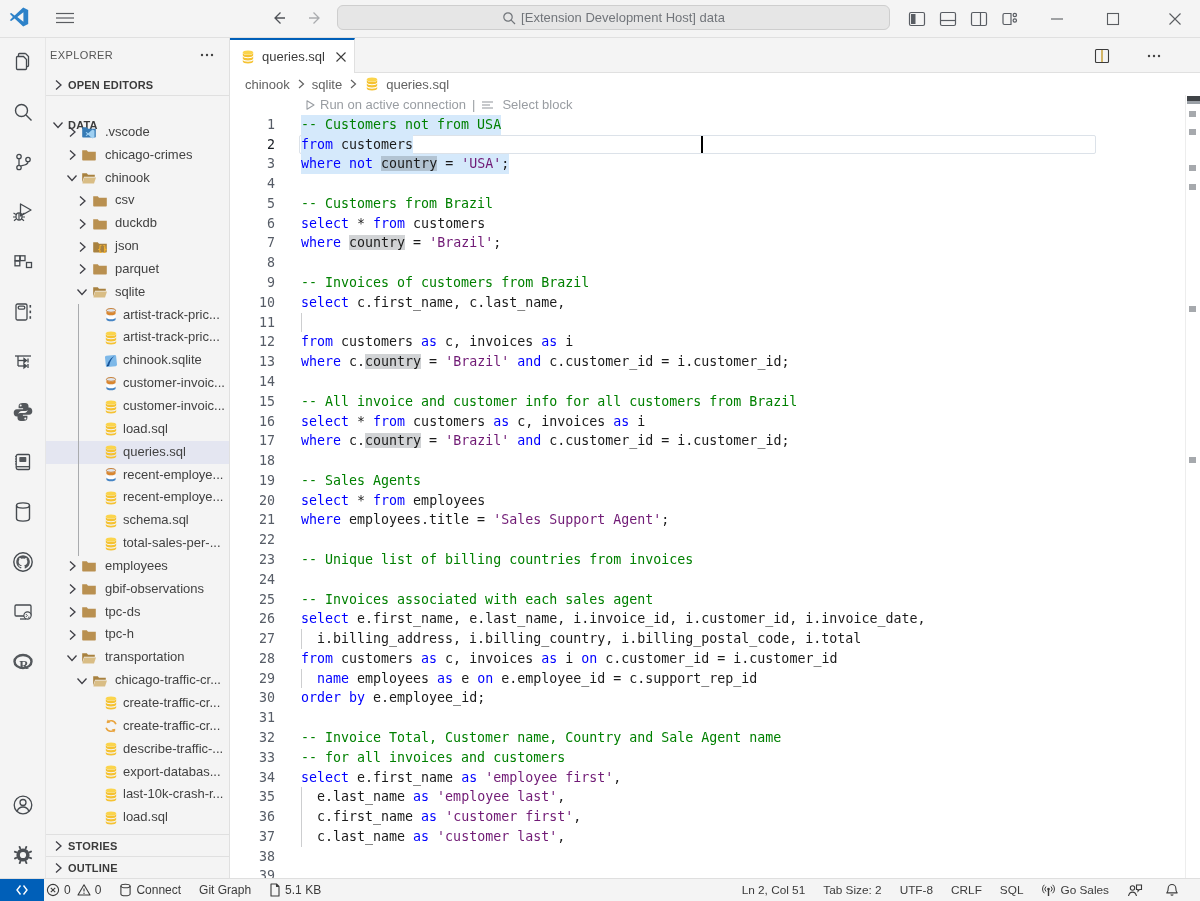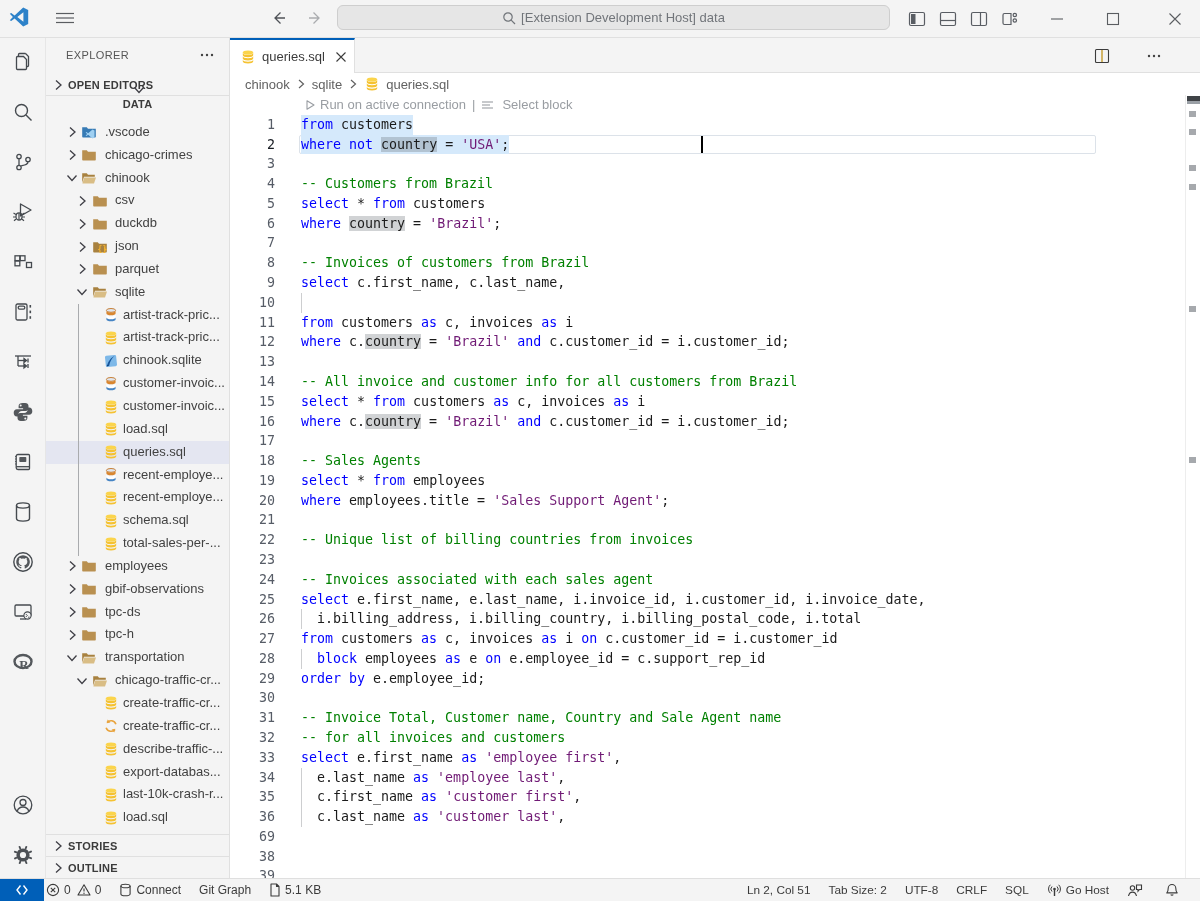--- a/index.html
+++ b/index.html
@@ -23,26 +23,26 @@
   #window-controls .tbtn:nth-child(3) { margin-left:16px; }
   #window-controls .tbtn { width:46px; height:38px; display:flex; align-items:center; justify-content:center; }
 
   
   #activitybar { position:absolute; left:0; top:38px; width:46px; height:840px; background:#f4f4f4; border-right:1px solid #e6e6e6; }
   .ab-item { position:absolute; left:0; width:45px; height:40px; display:flex; align-items:center; justify-content:center; color:#50555a; }
 
   
   #sidebar { position:absolute; left:46px; top:38px; width:184px; height:840px; background:#f4f4f4; border-right:1px solid #e0e0e0; overflow:hidden; }
   #sidebar-title { position:absolute; left:0; top:0; width:100%; height:37px; }
-  #sidebar-title .t { position:absolute; left:20px; top:11px; font-size:11px; letter-spacing:0.4px; color:#555; }
+  #sidebar-title .t { position:absolute; left:4px; top:11px; font-size:11px; letter-spacing:0.4px; color:#555; }
   #sidebar-title .more { position:absolute; right:14px; top:9px; color:#424242; }
   .sect { position:absolute; left:0; width:100%; height:22px; display:flex; align-items:center; font-size:11px; font-weight:bold; color:#3b3b3b; letter-spacing:0.2px; }
   .sect .chev { width:16px; height:16px; margin-left:4px; margin-right:2px; display:flex; align-items:center; justify-content:center; }
   #sect-open-editors { top:37px; border-bottom:1px solid #e0e0e0; height:21px; }
-  #sect-data { top:44px; height:23px;flex-direction:column; }
+  #sect-data { top:75px; height:23px; }
   #sect-stories { top:796px; border-top:1px solid #e0e0e0; }
   #sect-outline { top:818px; border-top:1px solid #e0e0e0; }
   #tree { position:absolute; left:0; top:83px; width:100%; }
   .trow { position:relative; width:100%; height:22.85px; display:flex; align-items:center; font-size:13px; color:#424242; white-space:nowrap; }
   .trow.selected { background:#e4e6f1; }
   .trow .twisty { position:absolute; width:16px; height:16px; top:3.4px; display:flex; align-items:center; justify-content:center; color:#3f3f46; }
   .trow .ficon { position:absolute; width:16px; height:16px; top:3.4px; }
   .trow .flabel { position:absolute; top:2.9px; }
   .lvl1 .twisty { left:18px; } .lvl1 .ficon { left:35px; } .lvl1 .flabel { left:59px; }
   .lvl2 .twisty { left:28px; } .lvl2 .ficon { left:46px; } .lvl2 .flabel { left:69px; }
@@ -886,36 +886,37 @@
         <div class="gl">27</div>
         <div class="gl">28</div>
         <div class="gl">29</div>
         <div class="gl">30</div>
         <div class="gl">31</div>
         <div class="gl">32</div>
         <div class="gl">33</div>
         <div class="gl">34</div>
         <div class="gl">35</div>
         <div class="gl">36</div>
-        <div class="gl">69</div>
+        <div class="gl">37</div>
         <div class="gl">38</div>
         <div class="gl">39</div>
       </div>
     <div id="codepane">
       <div id="cur-line-box"></div>
       <div id="codelens"><svg width="12" height="12" viewBox="0 0 12 12">
             <path d="M3 1.8 L10 6 L3 10.2 Z" stroke="#999da2" stroke-width="1.1" fill="none" stroke-linejoin="round"></path>
           </svg><span>Run on active connection</span><span class="cl-sep">|</span><svg width="13" height="12" viewBox="0 0 13 12">
             <g stroke="#999da2" stroke-width="1.1">
               <line x1="1" y1="3" x2="12" y2="3"></line>
               <line x1="1" y1="6" x2="9" y2="6"></line>
               <line x1="1" y1="9" x2="12" y2="9"></line>
             </g>
           </svg><span style="margin-left:4px">Select block</span></div>
       <div id="codelines">
+          <div class="cl"><span class="stmt"><span class="tk-c">-- Customers not from USA</span></span></div>
           <div class="cl"><span class="stmt"><span class="tk-k">from</span><span> customers</span></span></div>
           <div class="cl"><span class="stmt"><span class="tk-k">where</span><span> </span><span class="tk-k">not</span><span> </span><span class="tk-w">country</span><span> = </span><span class="tk-s">'USA'</span><span>;</span></span></div>
           <div class="cl"></div>
           <div class="cl"><span class="tk-c">-- Customers from Brazil</span></div>
           <div class="cl"><span class="tk-k">select</span><span> * </span><span class="tk-k">from</span><span> customers</span></div>
           <div class="cl"><span class="tk-k">where</span><span> </span><span class="tk-w">country</span><span> = </span><span class="tk-s">'Brazil'</span><span>;</span></div>
           <div class="cl"></div>
           <div class="cl"><span class="tk-c">-- Invoices of customers from Brazil</span></div>
           <div class="cl"><span class="tk-k">select</span><span> c.first_name, c.last_name,</span></div>
           <div class="cl"><span class="iguide"></span></div>
@@ -929,21 +930,21 @@
           <div class="cl"><span class="tk-c">-- Sales Agents</span></div>
           <div class="cl"><span class="tk-k">select</span><span> * </span><span class="tk-k">from</span><span> employees</span></div>
           <div class="cl"><span class="tk-k">where</span><span> employees.title = </span><span class="tk-s">'Sales Support Agent'</span><span>;</span></div>
           <div class="cl"></div>
           <div class="cl"><span class="tk-c">-- Unique list of billing countries from invoices</span></div>
           <div class="cl"></div>
           <div class="cl"><span class="tk-c">-- Invoices associated with each sales agent</span></div>
           <div class="cl"><span class="tk-k">select</span><span> e.first_name, e.last_name, i.invoice_id, i.customer_id, i.invoice_date,</span></div>
           <div class="cl"><span class="iguide"></span><span>  i.billing_address, i.billing_country, i.billing_postal_code, i.total</span></div>
           <div class="cl"><span class="tk-k">from</span><span> customers </span><span class="tk-k">as</span><span> c, invoices </span><span class="tk-k">as</span><span> i </span><span class="tk-k">on</span><span> c.customer_id = i.customer_id</span></div>
-          <div class="cl"><span class="iguide"></span><span>  </span><span class="tk-k">block</span><span> employees </span><span class="tk-k">as</span><span> e </span><span class="tk-k">on</span><span> e.employee_id = c.support_rep_id</span></div>
+          <div class="cl"><span class="iguide"></span><span>  </span><span class="tk-k">name</span><span> employees </span><span class="tk-k">as</span><span> e </span><span class="tk-k">on</span><span> e.employee_id = c.support_rep_id</span></div>
           <div class="cl"><span class="tk-k">order</span><span> </span><span class="tk-k">by</span><span> e.employee_id;</span></div>
           <div class="cl"></div>
           <div class="cl"><span class="tk-c">-- Invoice Total, Customer name, Country and Sale Agent name</span></div>
           <div class="cl"><span class="tk-c">-- for all invoices and customers</span></div>
           <div class="cl"><span class="tk-k">select</span><span> e.first_name </span><span class="tk-k">as</span><span> </span><span class="tk-s">'employee first'</span><span>,</span></div>
           <div class="cl"><span class="iguide"></span><span>  e.last_name </span><span class="tk-k">as</span><span> </span><span class="tk-s">'employee last'</span><span>,</span></div>
           <div class="cl"><span class="iguide"></span><span>  c.first_name </span><span class="tk-k">as</span><span> </span><span class="tk-s">'customer first'</span><span>,</span></div>
           <div class="cl"><span class="iguide"></span><span>  c.last_name </span><span class="tk-k">as</span><span> </span><span class="tk-s">'customer last'</span><span>,</span></div>
         </div>
       <div id="caret"></div>
@@ -1022,21 +1023,21 @@
       </div>
       <div class="sb-item">
         <svg width="15" height="14" viewBox="0 0 15 14">
           <circle cx="7.5" cy="6" r="1.3" fill="#3b3b3b"></circle>
           <rect x="6.8" y="6.5" width="1.4" height="6.5" fill="#3b3b3b"></rect>
           <g stroke="#3b3b3b" stroke-width="1" fill="none">
             <path d="M5 8.5 a3.5 3.5 0 0 1 0 -5 M10 3.5 a3.5 3.5 0 0 1 0 5"></path>
             <path d="M3.3 10.2 a5.9 5.9 0 0 1 0 -8.4 M11.7 1.8 a5.9 5.9 0 0 1 0 8.4"></path>
           </g>
         </svg>
-        <span>Go Host</span>
+        <span>Go Sales</span>
       </div>
       <div class="sb-item">
         <svg width="16" height="14" viewBox="0 0 16 14">
           <g stroke="#3b3b3b" stroke-width="1.1" fill="none">
             <circle cx="5.5" cy="5" r="2.2"></circle>
             <path d="M1.5 13 c0.6 -2.6 2 -3.9 4 -3.9 s3.4 1.3 4 3.9"></path>
             <path d="M9.5 2 h5 v4.5 h-2 l-1.5 1.7 v-1.7 h-1.5 Z"></path>
           </g>
         </svg>
       </div>

